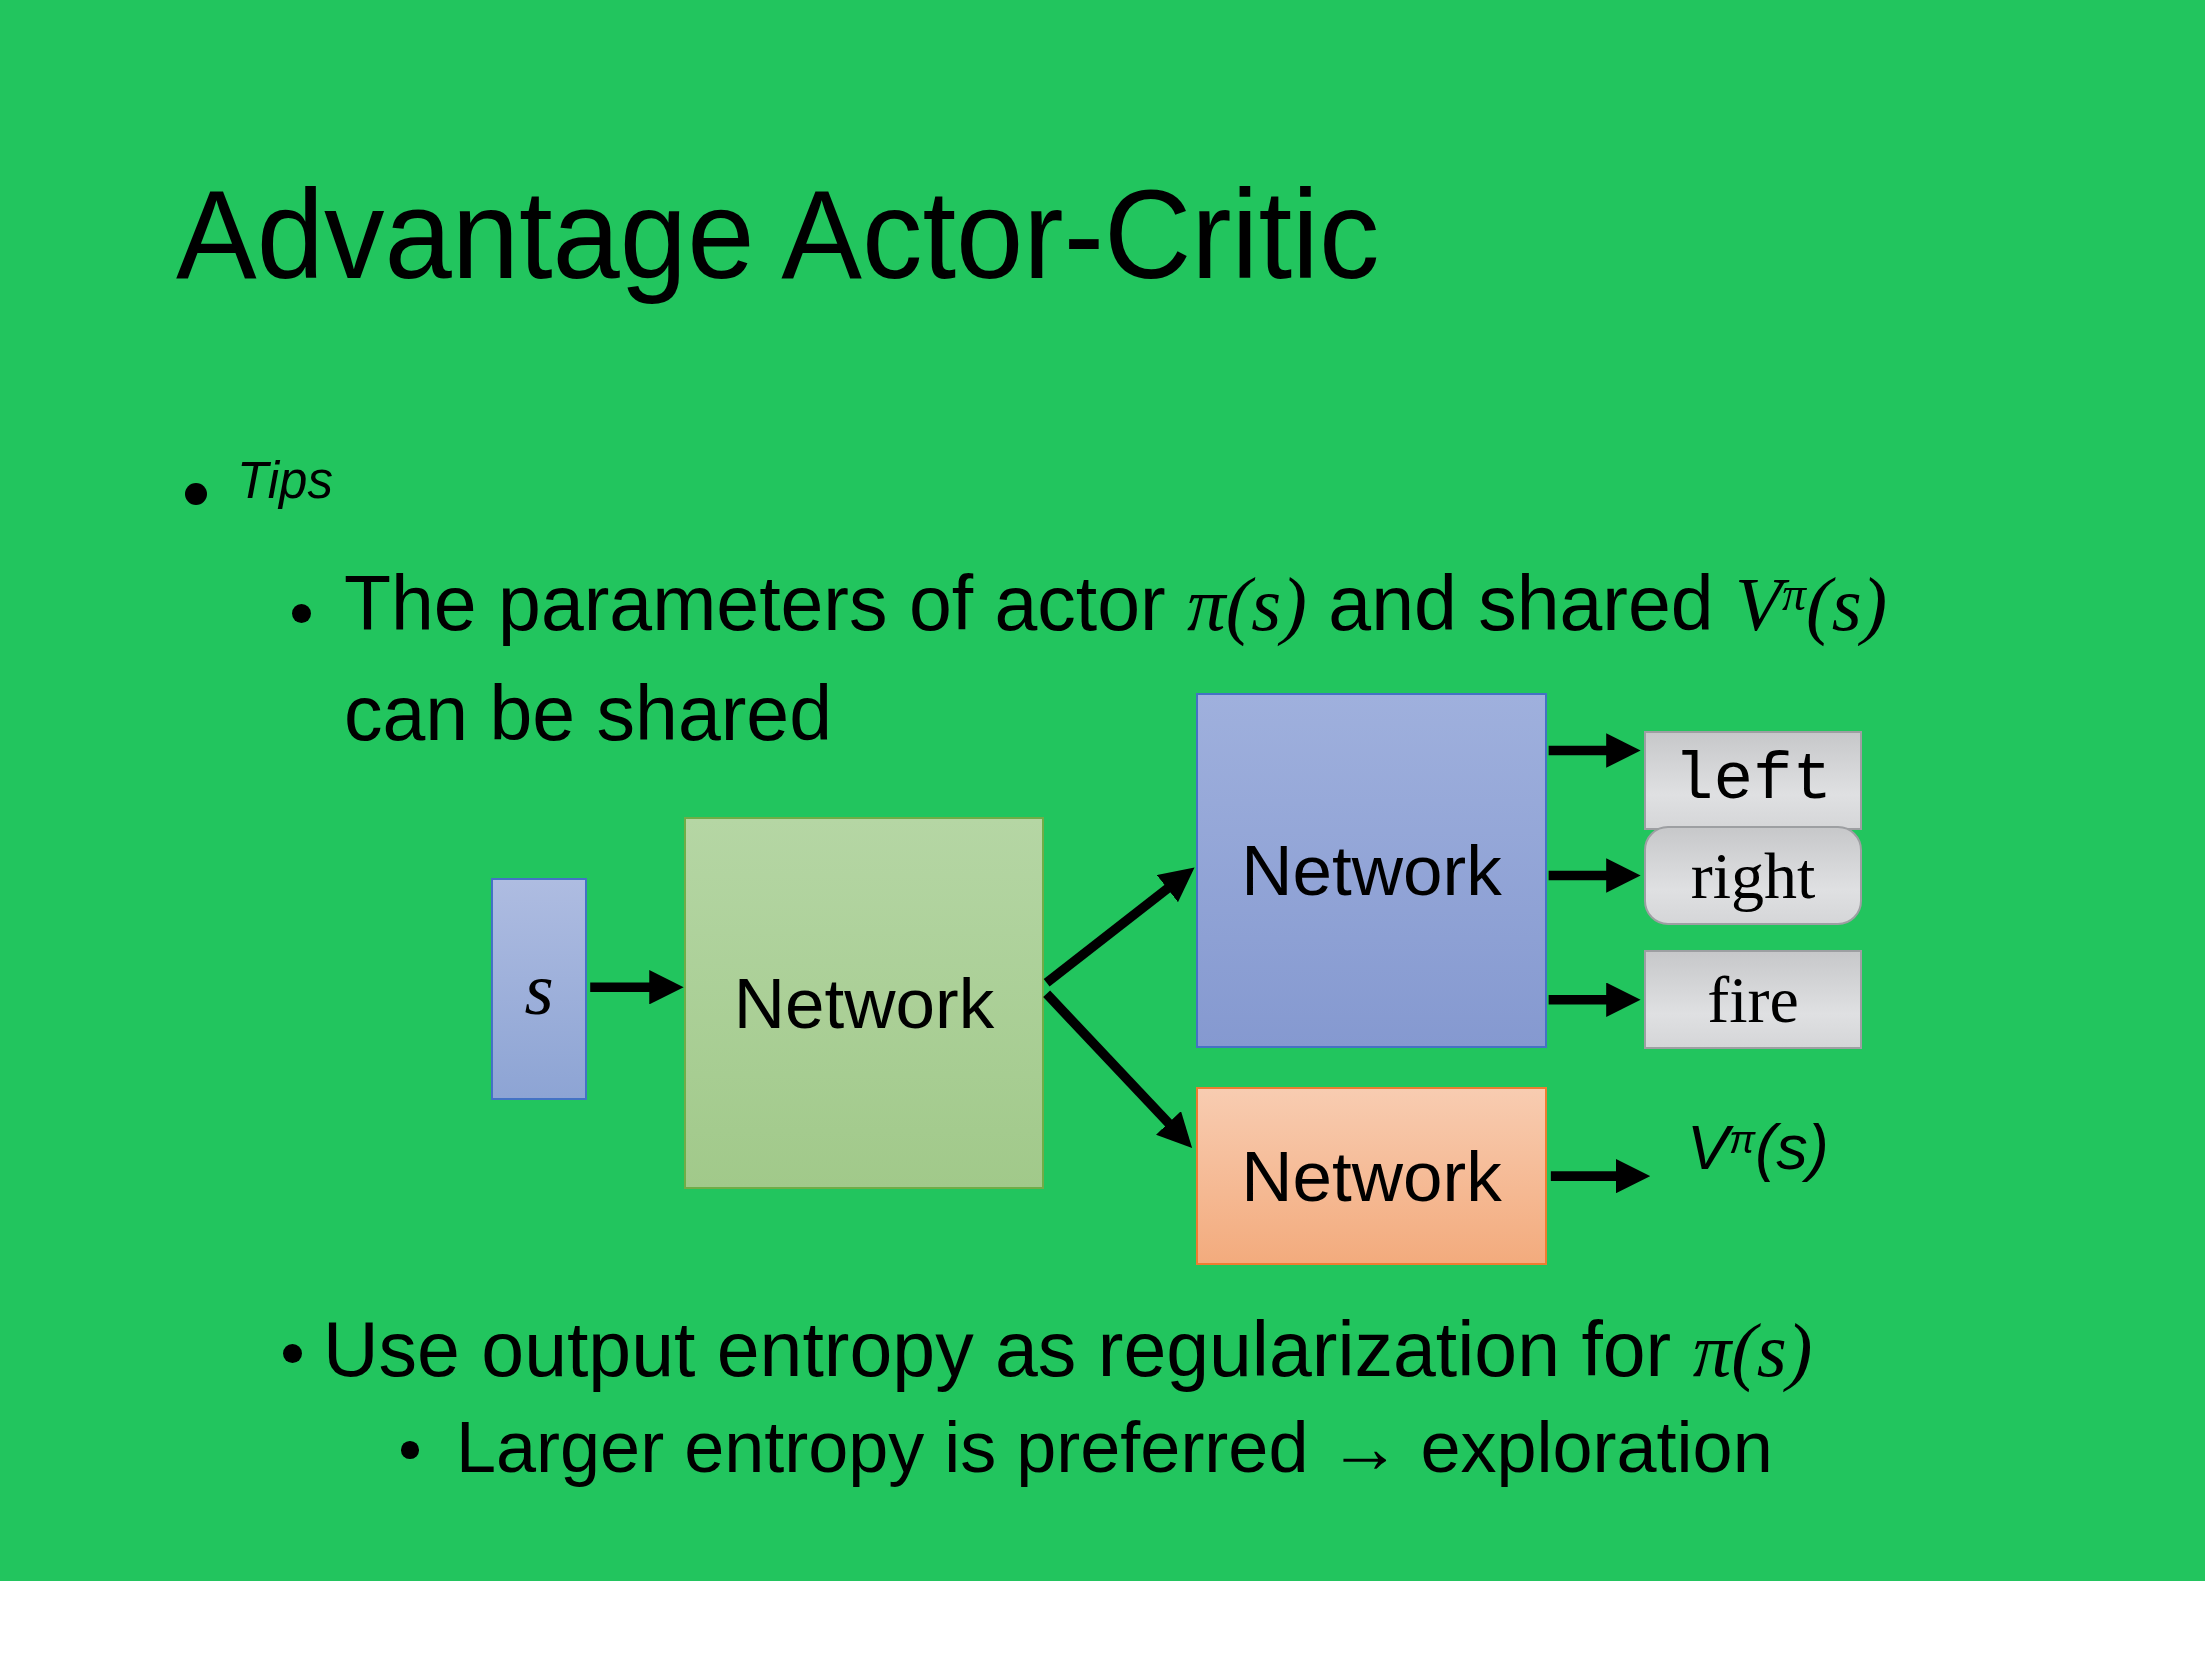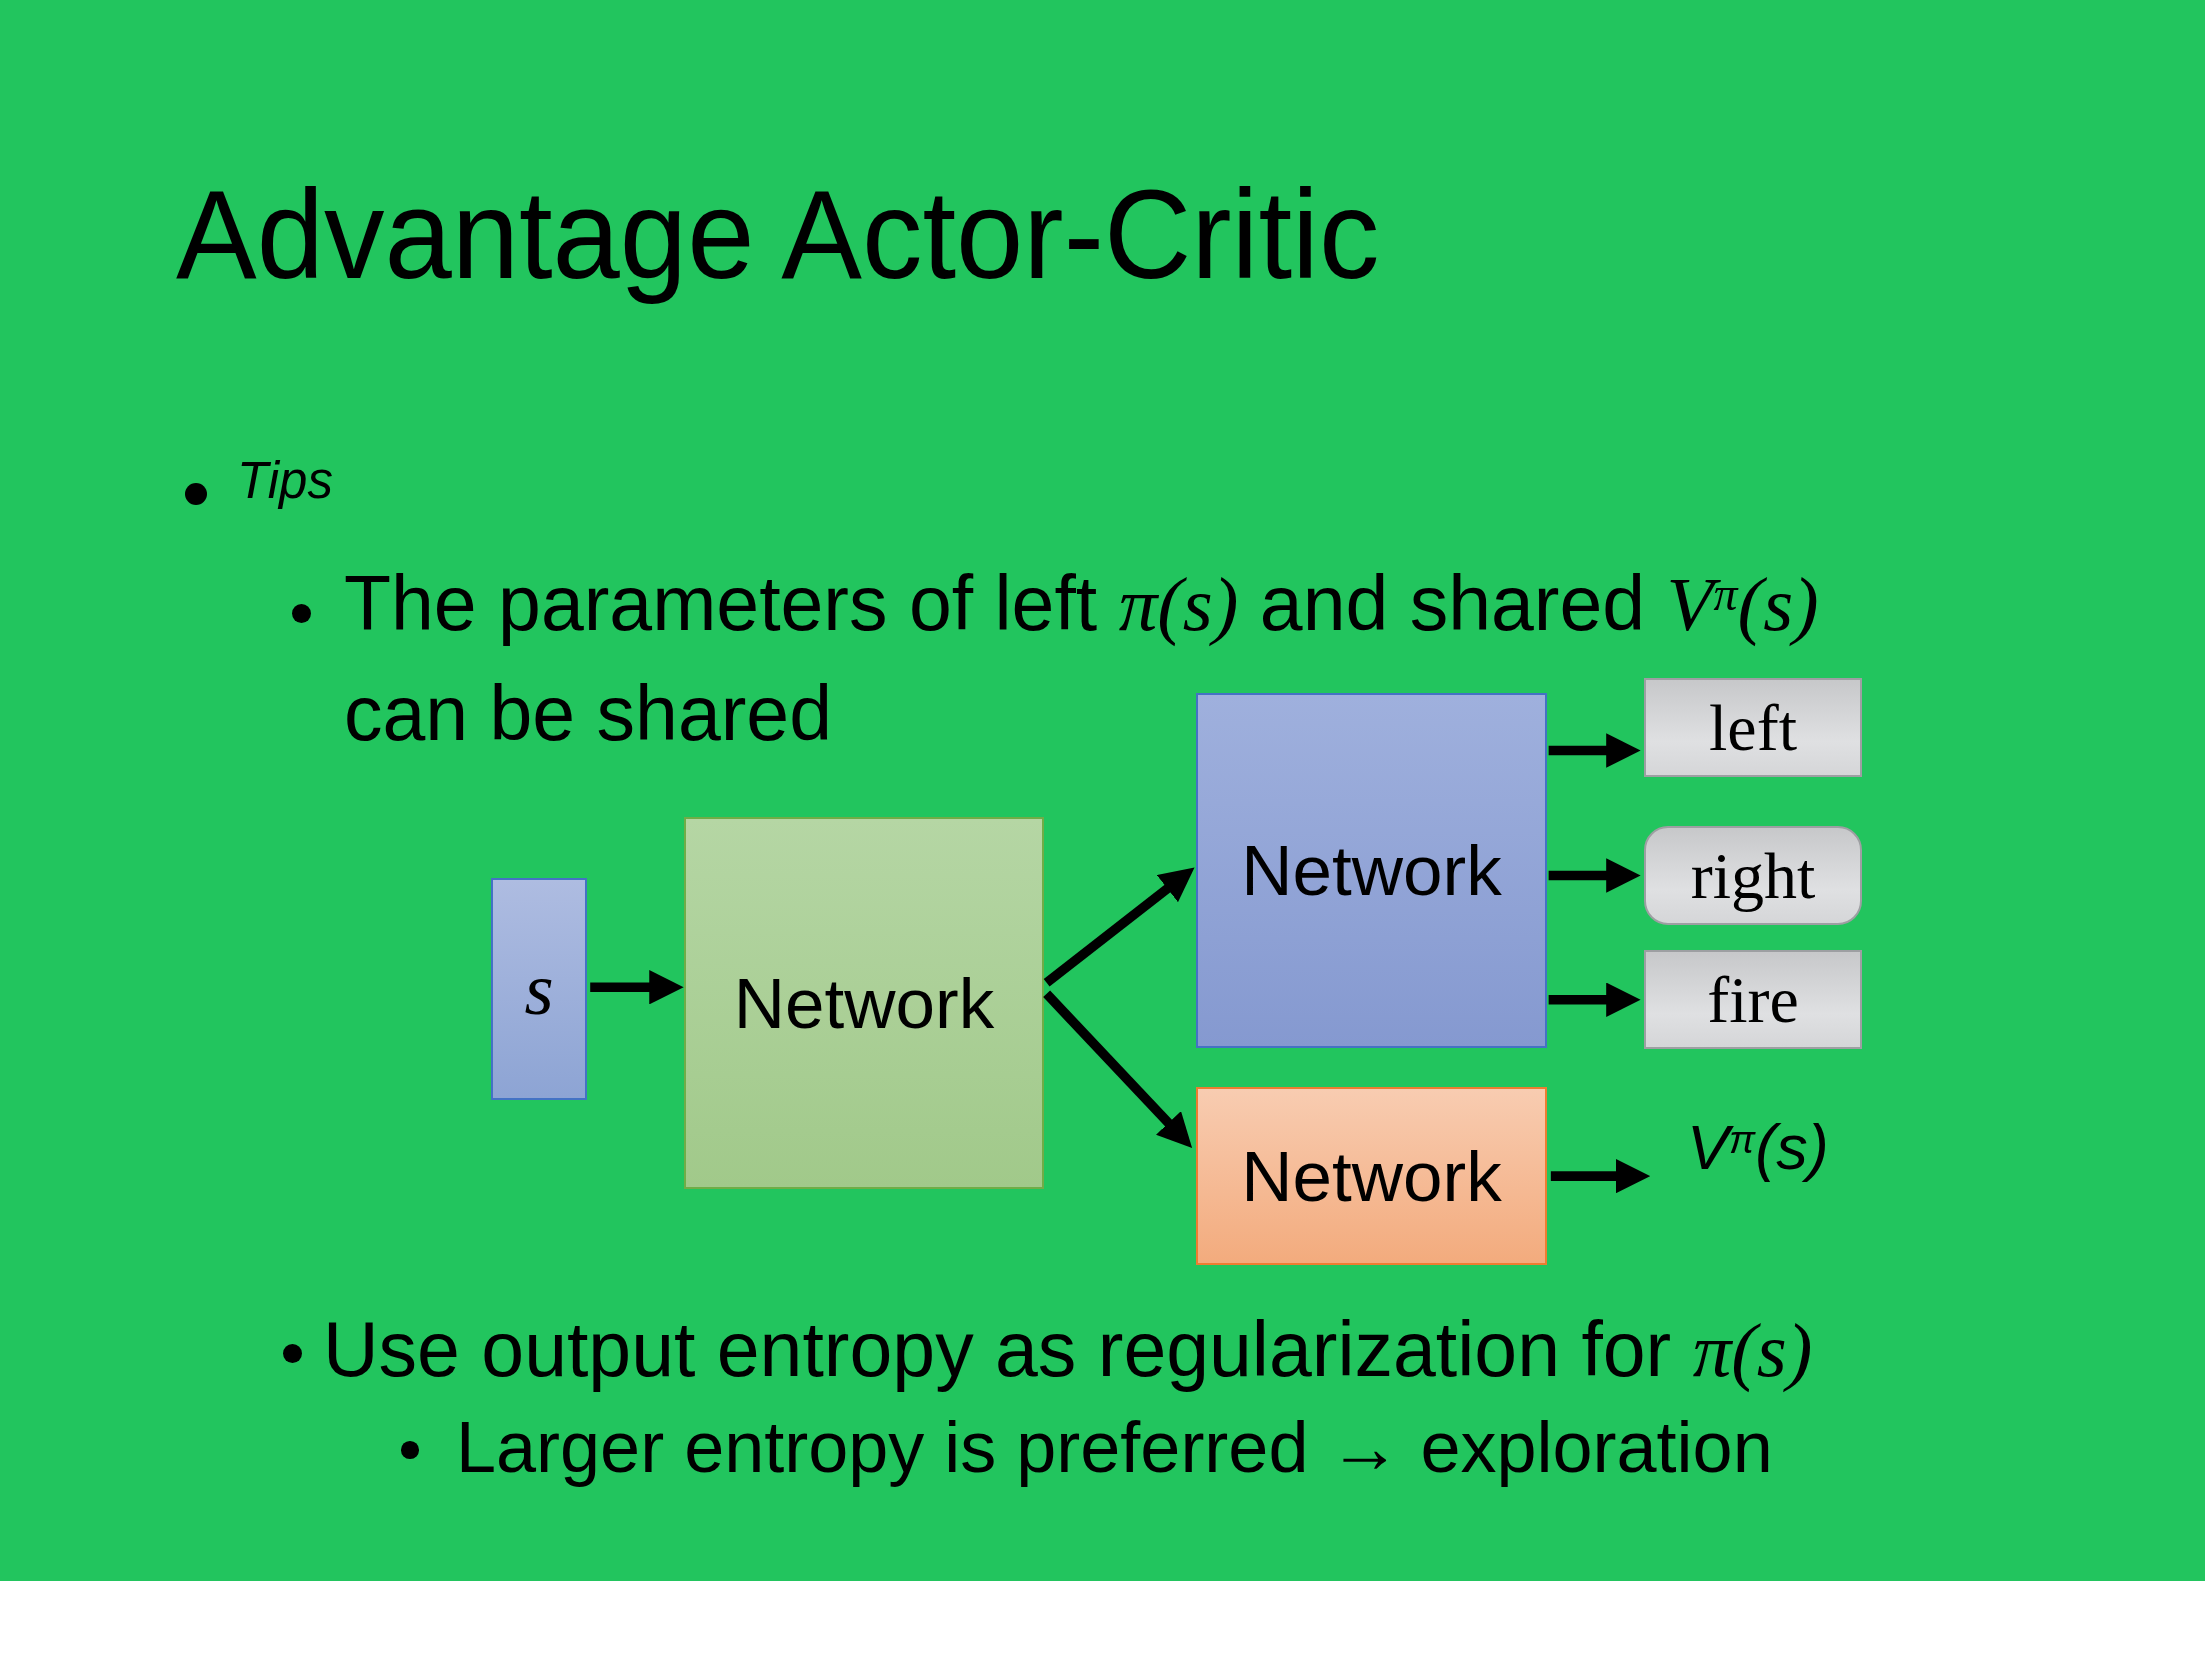--- a/index.html
+++ b/index.html
@@ -89,21 +89,21 @@
     border: 2.2px solid #ed7d31;
     font-size: 71px;
   }
   .box-action {
     left: 1644px; width: 218px; height: 99px;
     background: linear-gradient(180deg, #c7c8ca 0%, #dfe0e2 65%, #d5d6d8 100%);
     border: 2.2px solid #9d9fa2;
     font-family: "Liberation Serif", serif;
     font-size: 66px;
   }
-  .action-left  { top: 678px; }
+  .action-left  { top: 731px; font-family: Liberation Mono, monospace; }
   .action-right { top: 826px; border-radius: 24px; }
   .action-fire  { top: 950px; }
 
   .v-output {
     position: absolute;
     left: 1687px;
     top: 1111px;
     font-family: Liberation Sans, sans-serif;
     font-style: italic;
     font-size: 63px;
@@ -122,21 +122,21 @@
 
 <div class="slide">
 
   <div class="slide-title">Advantage Actor-Critic</div>
 
   <span class="bullet-dot dot1" style="left:185px; top:483px;"></span>
   <div class="txt lvl1" style="left:237px; top:450px;">Tips</div>
 
   <span class="bullet-dot dot2" style="left:292px; top:604px;"></span>
   <div class="txt lvl2" style="left:344px; top:557px;">
-    <span>The parameters of left </span><span class="math">π(s)</span><span>  and shared </span><span class="math"><span>V</span><span class="sup">π</span><span>(s)</span></span>
+    <span>The parameters of actor </span><span class="math">π(s)</span><span>  and shared </span><span class="math"><span>V</span><span class="sup">π</span><span>(s)</span></span>
   </div>
   <div class="txt lvl2" style="left:344px; top:667px;">can be shared</div>
 
   <div class="box box-state">
     <span>s</span>
   </div>
   <div class="box box-shared">
     <span>Network</span>
   </div>
   <div class="box box-actor">

